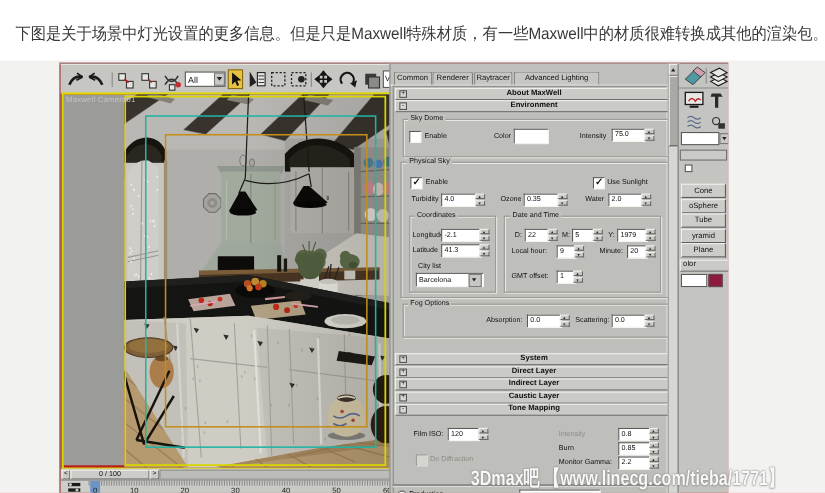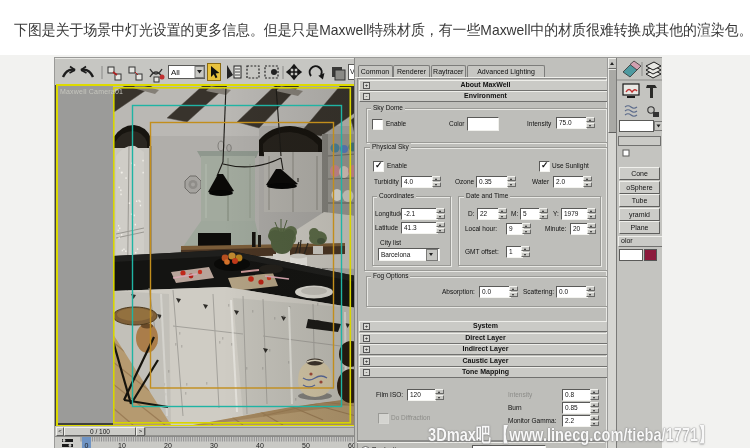--- a/index.html
+++ b/index.html
@@ -1,20 +1,20 @@
 <!DOCTYPE html>
 <html><head><meta charset="utf-8">
 <style>
 html,body{margin:0;padding:0;}
 body{width:750px;height:448px;background:#fff;overflow:hidden;position:relative;
  font-family:"Liberation Sans",sans-serif;}
 .abs{position:absolute;}
 #greybg{left:0;top:55px;width:750px;height:393px;background:#f2f2f0;}
 #toptext{left:14px;top:21px;width:780px;font-size:15px;color:#383838;white-space:nowrap;transform:scaleX(0.925);transform-origin:left top;}
-#shot{left:54px;top:57px;width:607px;height:391px;background:#404040;overflow:hidden;border-left:1px solid #9a9a98;border-top:1px solid #9a9a98;}
+#shot{left:54px;top:57px;width:607px;height:391px;background:#b91c1c;overflow:hidden;border-left:1px solid #9a9a98;border-top:1px solid #9a9a98;}
 
 #toolbar{left:0;top:0;width:302px;height:26px;background:#c6c6c2;border-top:1px solid #e8e8e4;}
 
 #vpyellow{left:1px;top:26px;width:298px;height:339px;border:2px solid #ddda00;background:transparent;}
 #vpgrey{left:3px;top:28px;width:55px;height:337px;background:#9b9b99;}
 #vplabel{left:5px;top:30px;font-size:7px;color:#c6c6be;letter-spacing:0.2px;z-index:6;}
 
 #timerow{left:0;top:368px;width:302px;height:10px;background:#c0c0bc;}
 #trackbar{left:0;top:378px;width:302px;height:13px;background:#cdcdc9;border-top:1px solid #8a8a88;}
 

